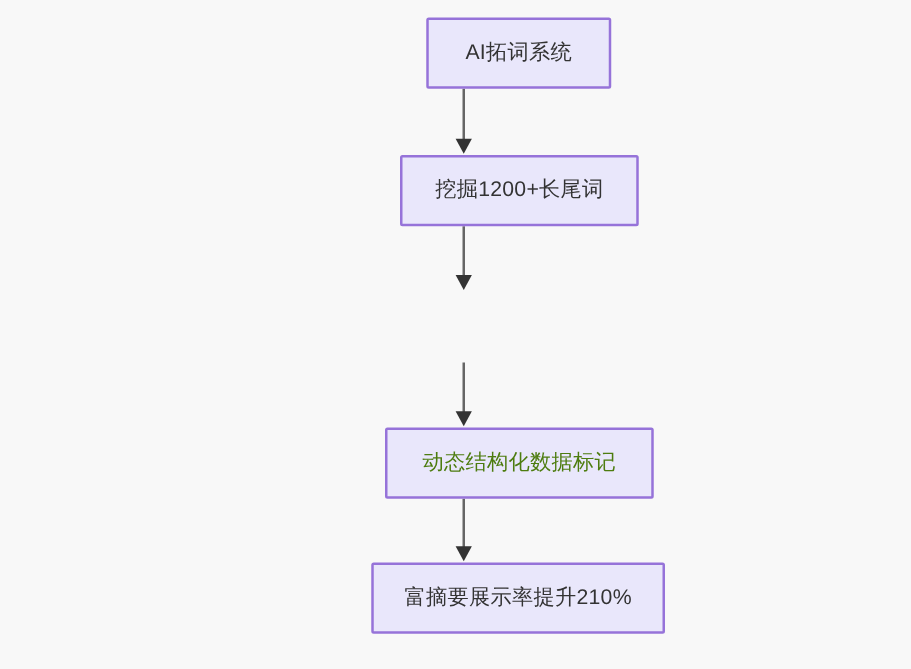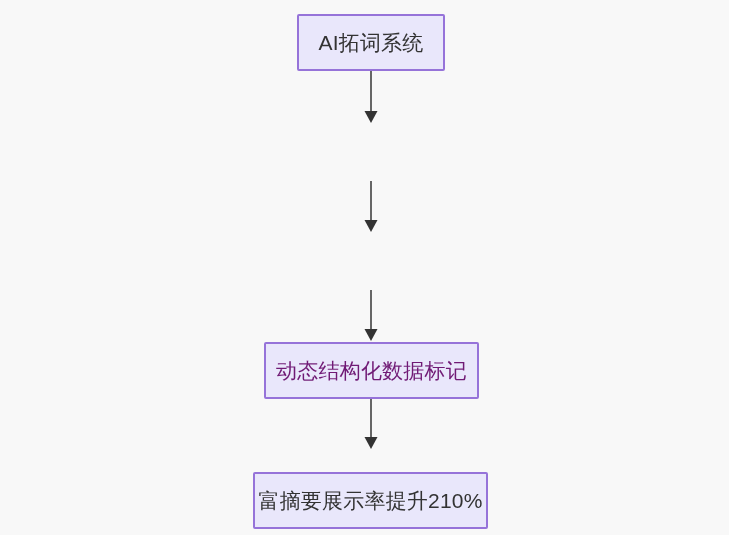--- a/index.html
+++ b/index.html
@@ -22,25 +22,26 @@
   .node {
     position: absolute;
     box-sizing: border-box;
     background: #e9e7fb;
     border: 2px solid #9673d9;
     border-radius: 2px;
     display: flex;
     align-items: center;
     justify-content: center;
     color: #333333;
-    font-size: 21px;
+    font-size: 17px;
     line-height: 1.2;
     letter-spacing: 0.2px;
     white-space: nowrap;
     user-select: none;
+    margin-left: 44px;
   }
   .node-label {
     display: block;
     text-align: center;
   }
   .edge {
     position: absolute;
     width: 24px;
     pointer-events: none;
   }
@@ -79,23 +80,26 @@
     <svg width="24" height="51" viewBox="0 0 24 51" aria-hidden="true">
       <line x1="12" y1="0" x2="12" y2="42" stroke="#666666" stroke-width="2"></line>
       <polygon points="12,50 5.5,38 18.5,38" fill="#333333"></polygon>
     </svg>
   </div>
 
   <div class="node" style="left: 297px; top: 14px; width: 148px; height: 57px; background: rgb(233, 231, 251); border-color: rgb(150, 115, 217); color: rgb(51, 51, 51);">
     <span class="node-label">AI拓词系统</span>
   </div>
 
+  <div class="node" style="left: 276px; top: 124px; width: 191px; height: 57px; background: rgb(233, 231, 251); border-color: rgb(150, 115, 217); color: rgb(51, 51, 51);">
+    <span class="node-label">挖掘1200+长尾词</span>
+  </div>
 
 
-  <div class="node" style="left: 264px; top: 342px; width: 215px; height: 57px; background: rgb(233, 231, 251); border-color: rgb(150, 115, 217); color: #701a75;">
+  <div class="node" style="left: 264px; top: 342px; width: 215px; height: 57px; background: rgb(233, 231, 251); border-color: rgb(150, 115, 217); color: #4d7c0f;">
     <span class="node-label">动态结构化数据标记</span>
   </div>
 
-  <div class="node" style="left: 253px; top: 472px; width: 235px; height: 57px; background: rgb(233, 231, 251); border-color: rgb(150, 115, 217); color: rgb(51, 51, 51);">
+  <div class="node" style="left: 253px; top: 450px; width: 235px; height: 57px; background: rgb(233, 231, 251); border-color: rgb(150, 115, 217); color: rgb(51, 51, 51);">
     <span class="node-label">富摘要展示率提升210%</span>
   </div>
 
 </div>
 
 </body></html>

